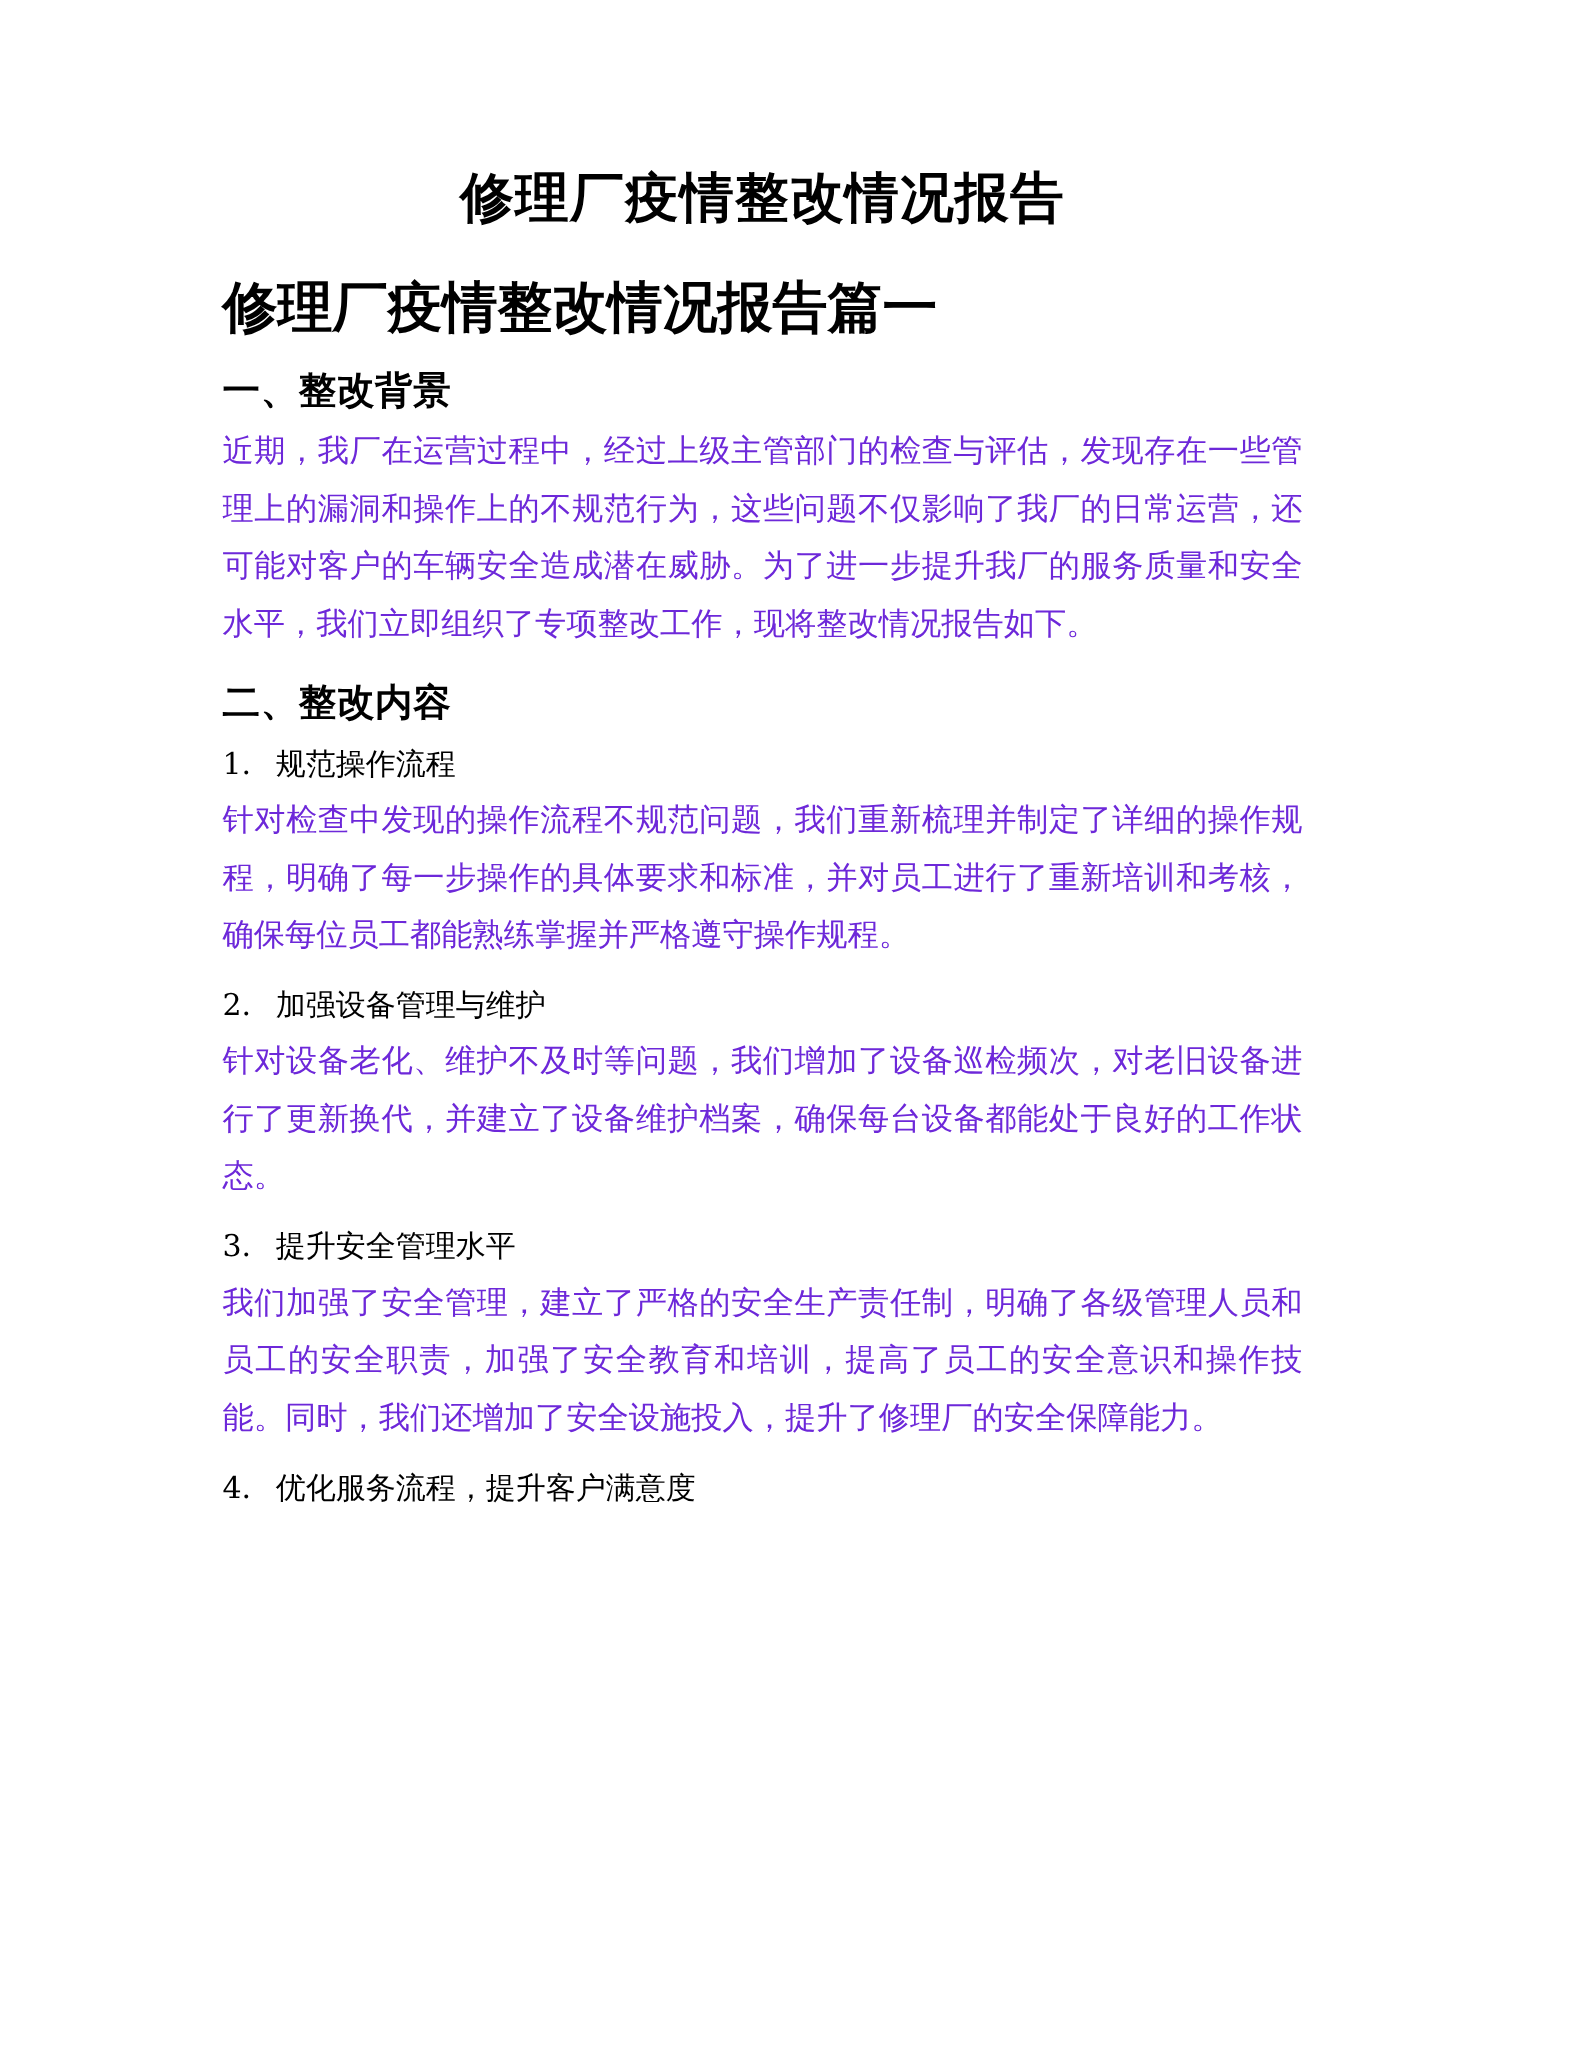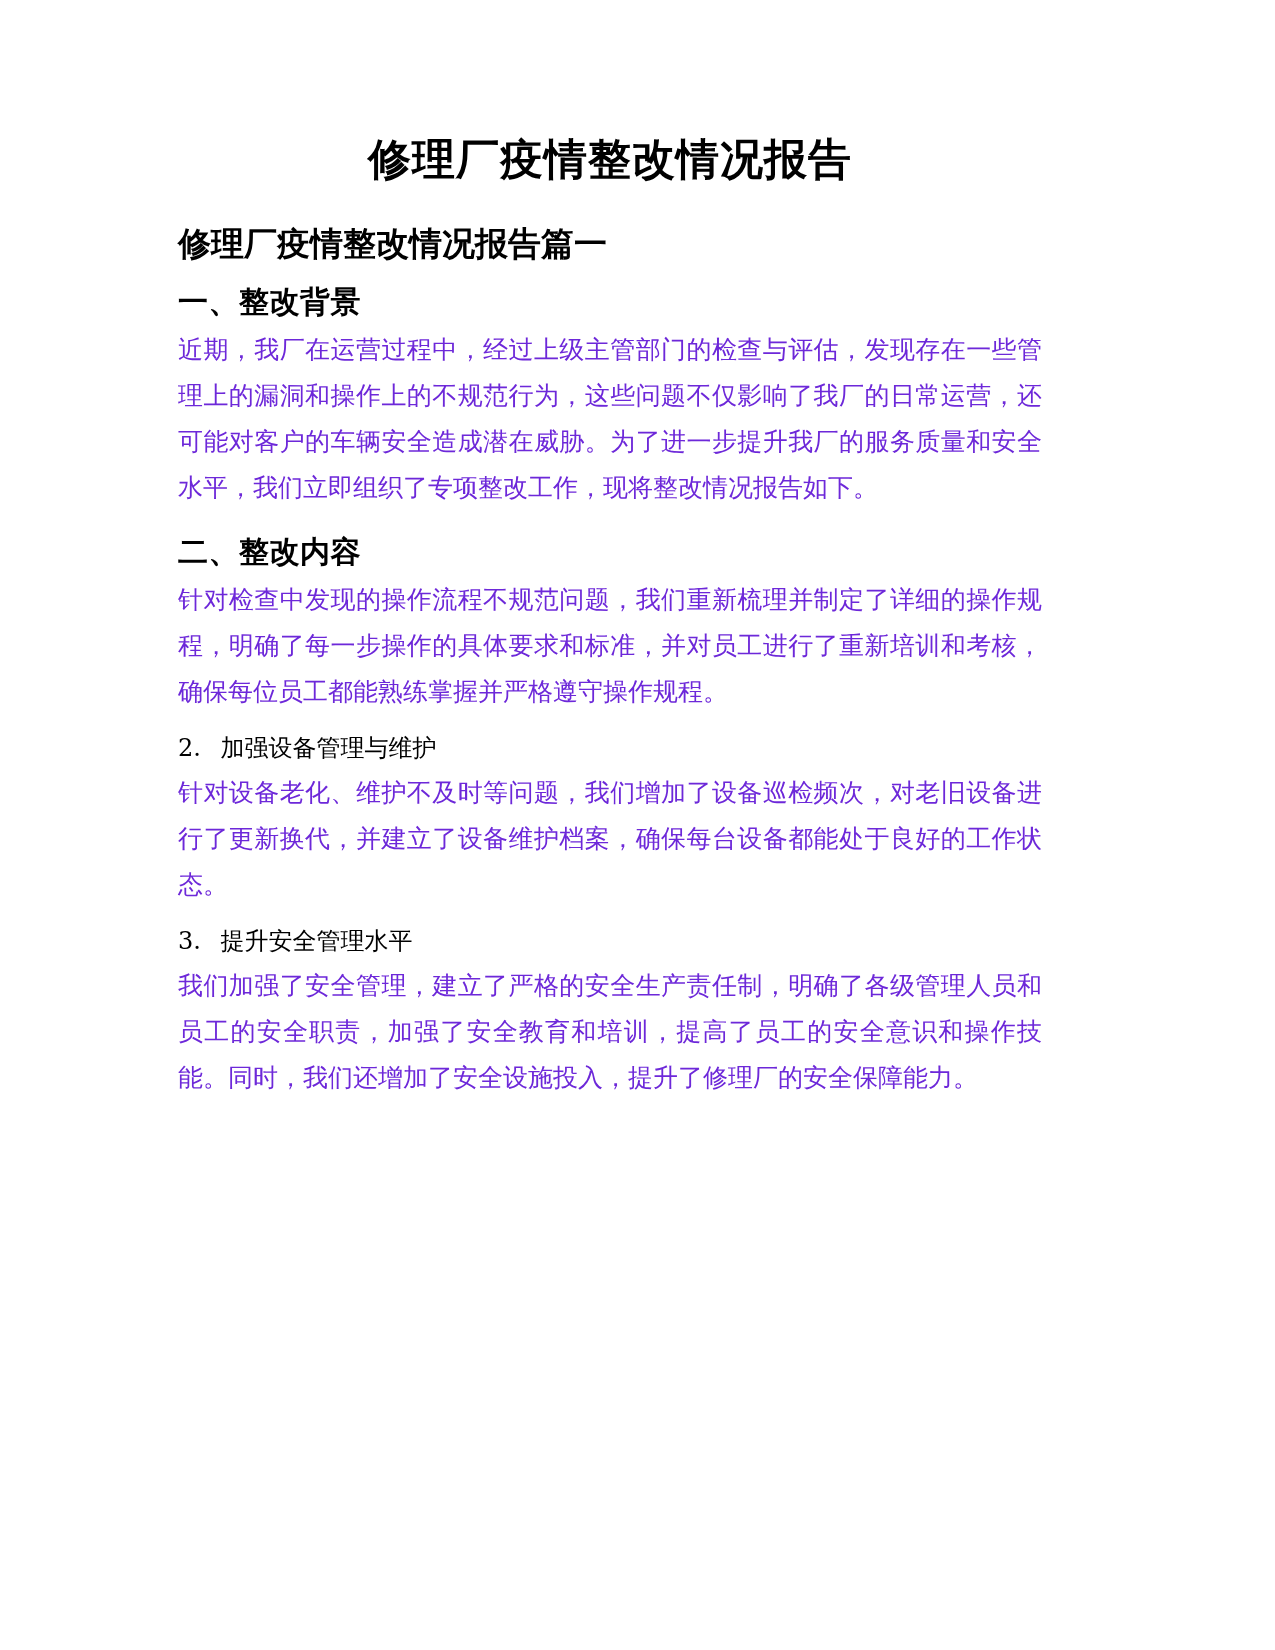--- a/index.html
+++ b/index.html
@@ -35,23 +35,23 @@
     font-size: 43px;
     line-height: 1.0;
     letter-spacing: 1px;
     margin: 0;
     padding-top: 138px;
     padding-bottom: 0;
     color: #000;
   }
   .doc-subtitle {
     text-align: left;
-    font-family: Liberation Serif, serif;
+    font-family: Liberation Mono, monospace;
     font-weight: bold;
-    font-size: 33px;
+    font-size: 44px;
     line-height: 1.0;
     margin: 0;
     padding-top: 47px;
     padding-bottom: 0;
     color: #000;
   }
   .section-heading {
     font-family: "DejaVu Sans", "Liberation Sans", sans-serif;
     font-weight: bold;
     font-size: 30px;
@@ -94,30 +94,38 @@
 
     <h1 class="doc-title">修理厂疫情整改情况报告</h1>
 
     <h2 class="doc-subtitle">修理厂疫情整改情况报告篇一</h2>
 
     <h3 class="section-heading">一、整改背景</h3>
     <p class="body-para">近期，我厂在运营过程中，经过上级主管部门的检查与评估，发现存在一些管理上的漏洞和操作上的不规范行为，这些问题不仅影响了我厂的日常运营，还可能对客户的车辆安全造成潜在威胁。为了进一步提升我厂的服务质量和安全水平，我们立即组织了专项整改工作，现将整改情况报告如下。</p>
 
     <h3 class="section-heading">二、整改内容</h3>
 
+    <div class="list-item">
+      <span class="num" style="margin-right: 12px;">1.</span>
+      <span>规范操作流程</span>
+    </div>
     <p class="body-para">针对检查中发现的操作流程不规范问题，我们重新梳理并制定了详细的操作规程，明确了每一步操作的具体要求和标准，并对员工进行了重新培训和考核，确保每位员工都能熟练掌握并严格遵守操作规程。</p>
 
     <div class="list-item">
       <span class="num" style="margin-right: 12px;">2.</span>
       <span>加强设备管理与维护</span>
     </div>
     <p class="body-para">针对设备老化、维护不及时等问题，我们增加了设备巡检频次，对老旧设备进行了更新换代，并建立了设备维护档案，确保每台设备都能处于良好的工作状态。</p>
 
     <div class="list-item">
       <span class="num" style="margin-right: 12px;">3.</span>
       <span>提升安全管理水平</span>
     </div>
     <p class="body-para">我们加强了安全管理，建立了严格的安全生产责任制，明确了各级管理人员和员工的安全职责，加强了安全教育和培训，提高了员工的安全意识和操作技能。同时，我们还增加了安全设施投入，提升了修理厂的安全保障能力。</p>
 
+    <div class="list-item">
+      <span class="num" style="margin-right: 12px;">4.</span>
+      <span>优化服务流程，提升客户满意度</span>
+    </div>
 
 
   </div>
 </div>
 
 </body></html>

